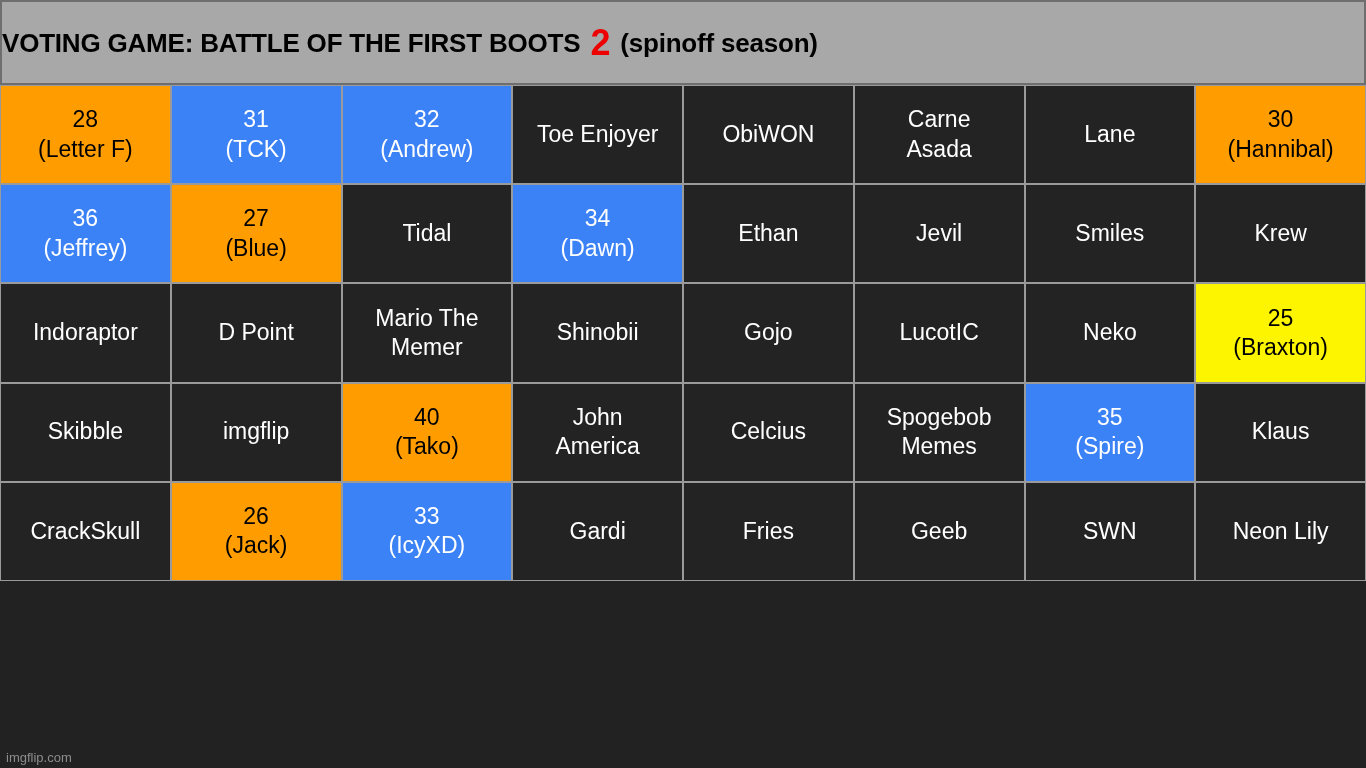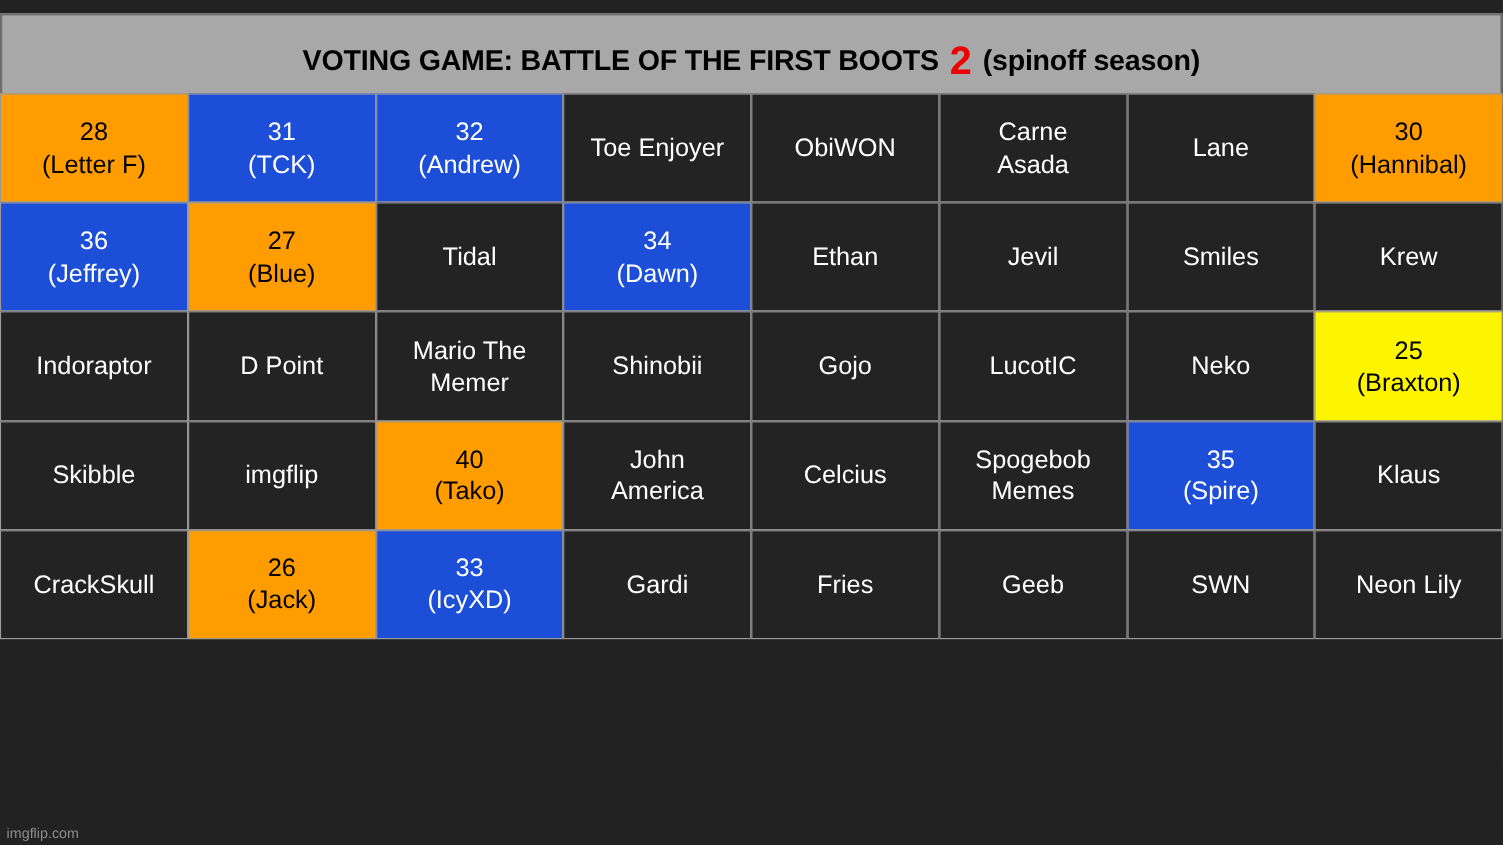--- a/index.html
+++ b/index.html
@@ -19,29 +19,28 @@
     width: 1366px;
     height: 768px;
     background: #222222;
     box-sizing: border-box;
   }
 
   
   #title-bar {
     position: absolute;
     left: 0;
-    top: 12px;
+    top: 0;
     width: 1366px;
     height: 85px;
     background: #a8a8a8;
     border: 2px solid #6e6e6e;
     box-sizing: border-box;
     display: flex;
     align-items: center;
-    justify-content: center;
   }
   #title-text {
     font-size: 26px;
     font-weight: bold;
     color: #000000;
     letter-spacing: -0.2px;
     white-space: nowrap;
     line-height: 1;
   }
   #title-text .big-red {
@@ -81,21 +80,21 @@
     padding: 2px 4px;
   }
 
   .cell .cell-label {
     display: block;
     white-space: pre-line;
   }
 
   
   .cell.dark   { background: #232323; color: #ffffff; }
-  .cell.red    { background: #1d4ed8; color: #ffffff; }
+  .cell.red    { background: #3b82f6; color: #ffffff; }
   .cell.orange { background: #ff9d00; color: #000000; }
   .cell.yellow { background: #fdf400; color: #000000; }
 
   
   #watermark {
     position: absolute;
     left: 6px;
     bottom: 3px;
     font-size: 13px;
     color: #8c8c8c;

